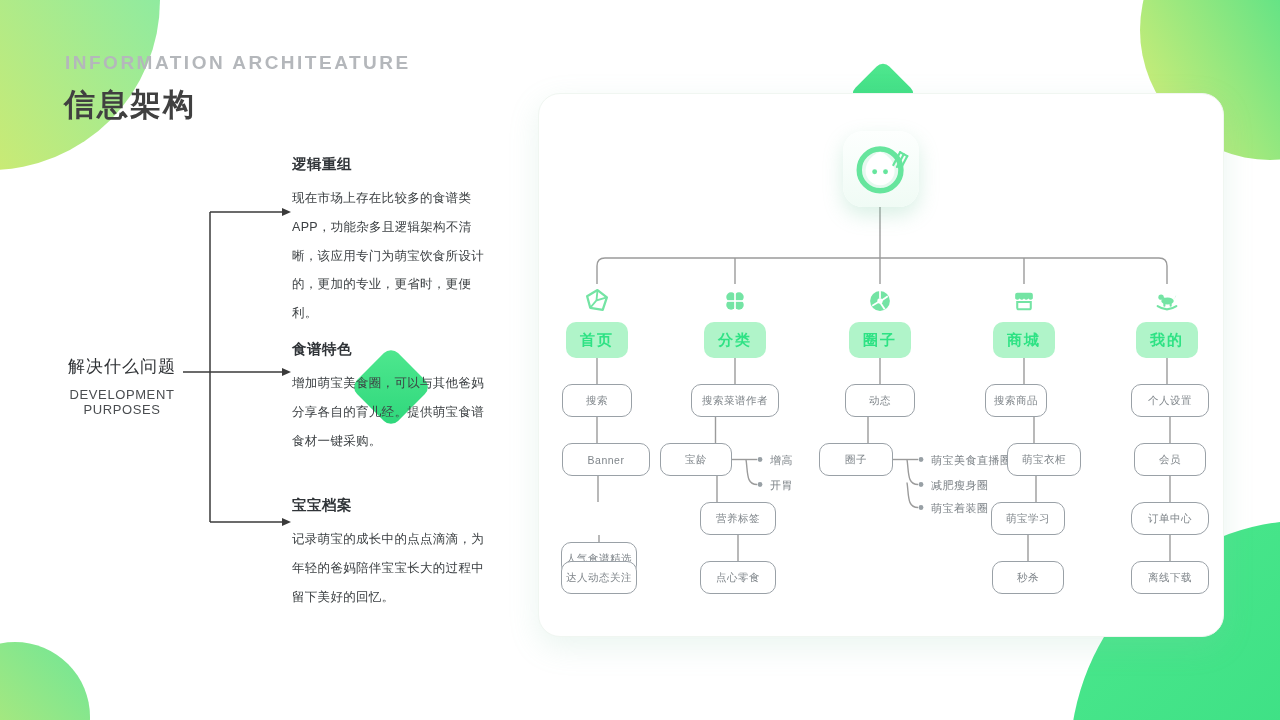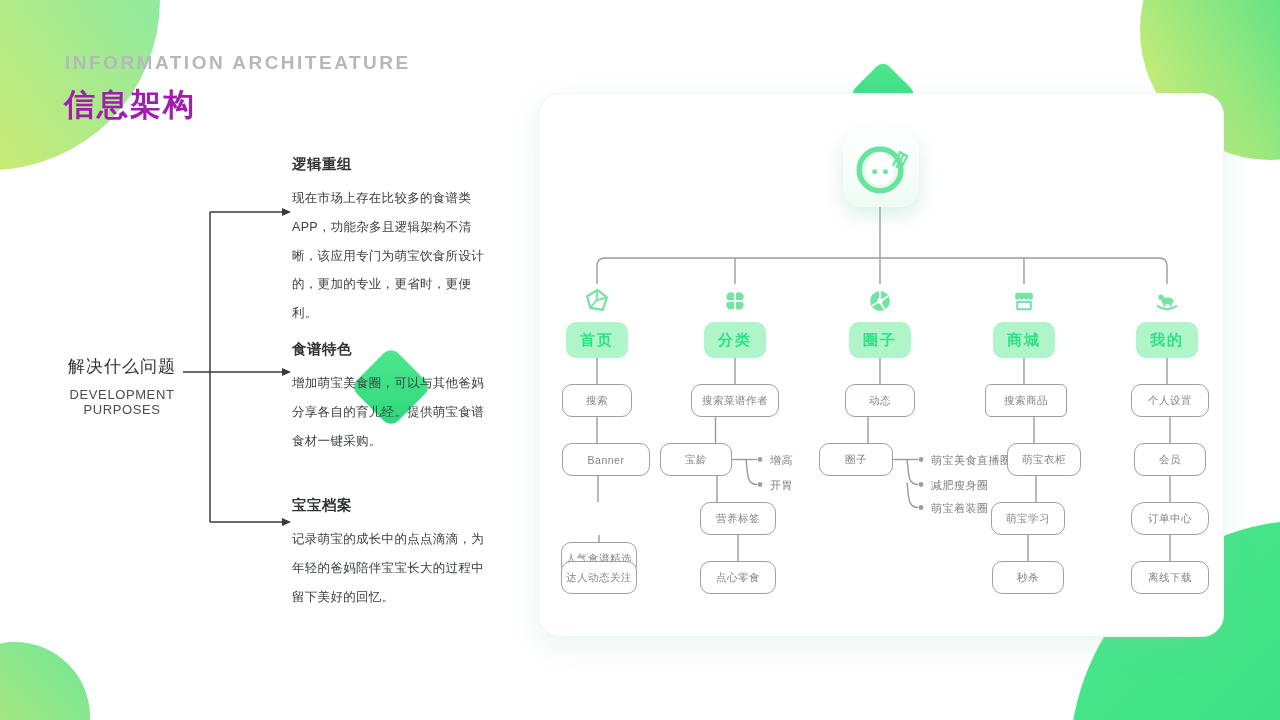--- a/index.html
+++ b/index.html
@@ -16,21 +16,21 @@
   .blob-br{left:1070px;top:520px;width:480px;height:480px;
            background:linear-gradient(135deg,#4ce88d,#2ed87c);}
   .diamond{position:absolute;left:362px;top:358px;width:58px;height:58px;border-radius:10px;
            transform:rotate(45deg);background:linear-gradient(135deg,#4fe88f,#2ed77b);z-index:0;}
   .card-peak{position:absolute;left:859px;top:70px;width:48px;height:48px;border-radius:9px;
            transform:rotate(45deg);background:linear-gradient(135deg,#52e890,#2fd87b);z-index:1;}
   
   .kicker{position:absolute;left:65px;top:52px;font-size:19px;font-weight:700;
           letter-spacing:2.5px;color:#b4b7bb;z-index:2;}
   .page-title{position:absolute;left:64px;top:84px;font-size:31px;font-weight:800;
-          color:#a21caf;letter-spacing:2px;z-index:2;}
+          color:#404040;letter-spacing:2px;z-index:2;}
   
   .purpose-label{position:absolute;left:52px;top:355px;width:140px;text-align:center;z-index:2;}
   .purpose-zh{font-size:17px;color:#2f3235;letter-spacing:1px;}
   .purpose-en{font-size:13px;color:#4a4d50;letter-spacing:.6px;margin-top:9px;}
   .section{position:absolute;left:292px;width:204px;z-index:2;}
   .section h3{margin:0 0 10px 0;font-size:14.5px;font-weight:700;color:#303438;letter-spacing:.5px;}
   .section p{margin:0;font-size:12.5px;line-height:2.3;color:#3c4043;letter-spacing:.3px;}
   #section-0{top:155px;} #section-1{top:340px;} #section-2{top:496px;}
   #bracket-svg{position:absolute;left:0;top:0;z-index:2;}
   
@@ -198,21 +198,21 @@
       <div class="tree-node" style="left: 845px; top: 384px; width: 70px;">动态</div>
       <div class="tree-node" style="left: 819px; top: 443px; width: 74px;">圈子</div>
       <div class="branch-label" style="left: 931px; top: 459.5px;">萌宝美食直播圈</div>
       <div class="branch-label" style="left: 931px; top: 484.5px;">减肥瘦身圈</div>
       <div class="branch-label" style="left: 931px; top: 507.5px;">萌宝着装圈</div>
       <div class="nav-icon" style="left: 1011px; top: 288px;"><svg width="26" height="26" viewBox="0 0 25 25">
           <path d="M4 10 V6.5 Q4 4.5 6 4.5 H19 Q21 4.5 21 6.5 V10 Q18.8 12.6 16.7 10 Q14.6 12.6 12.5 10 Q10.4 12.6 8.3 10 Q6.2 12.6 4 10 Z" fill="#74e4a4"></path>
           <path d="M6 13.5 H19 V19 Q19 20.5 17.5 20.5 H7.5 Q6 20.5 6 19 Z" fill="none" stroke="#74e4a4" stroke-width="2"></path>
         </svg></div>
       <div class="nav-pill" style="left: 993px;">商城</div>
-      <div class="tree-node" style="left: 985px; top: 384px; width: 82px; border-radius: 6px;">搜索商品</div>
+      <div class="tree-node" style="left: 985px; top: 384px; width: 62px;">搜索商品</div>
       <div class="tree-node" style="left: 1007px; top: 443px; width: 74px;">萌宝衣柜</div>
       <div class="tree-node" style="left: 991px; top: 502px; width: 74px;">萌宝学习</div>
       <div class="tree-node" style="left: 992px; top: 561px; width: 72px;">秒杀</div>
       <div class="nav-icon" style="left: 1154px; top: 288px;"><svg width="26" height="26" viewBox="0 0 25 25">
           <g fill="#74e4a4">
             <ellipse cx="13" cy="12.5" rx="6" ry="3.4"></ellipse>
             <circle cx="6.8" cy="8.8" r="2.6"></circle>
             <path d="M6.5 8 L9.5 12 L12 10 Z"></path>
             <rect x="9" y="13" width="2" height="5" rx="1"></rect>
             <rect x="15" y="13" width="2" height="5" rx="1"></rect>

